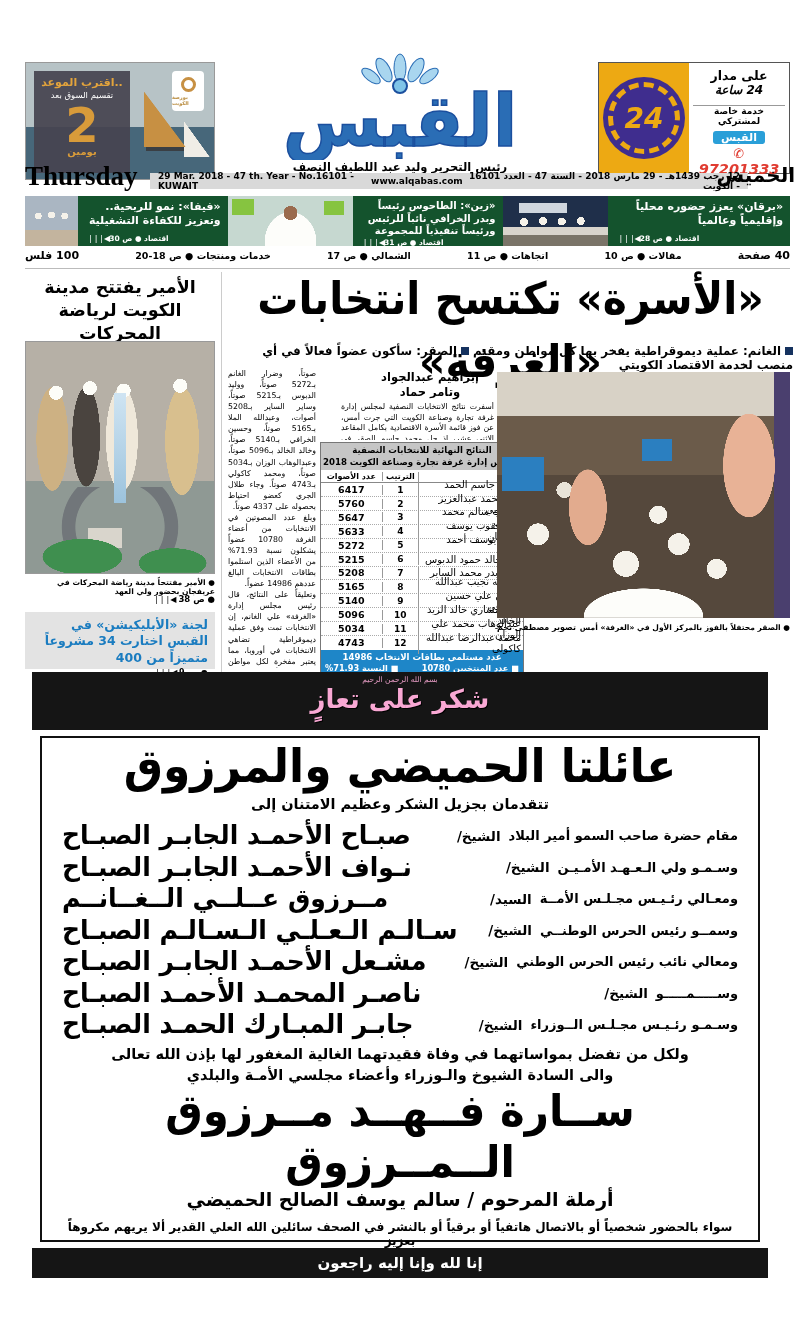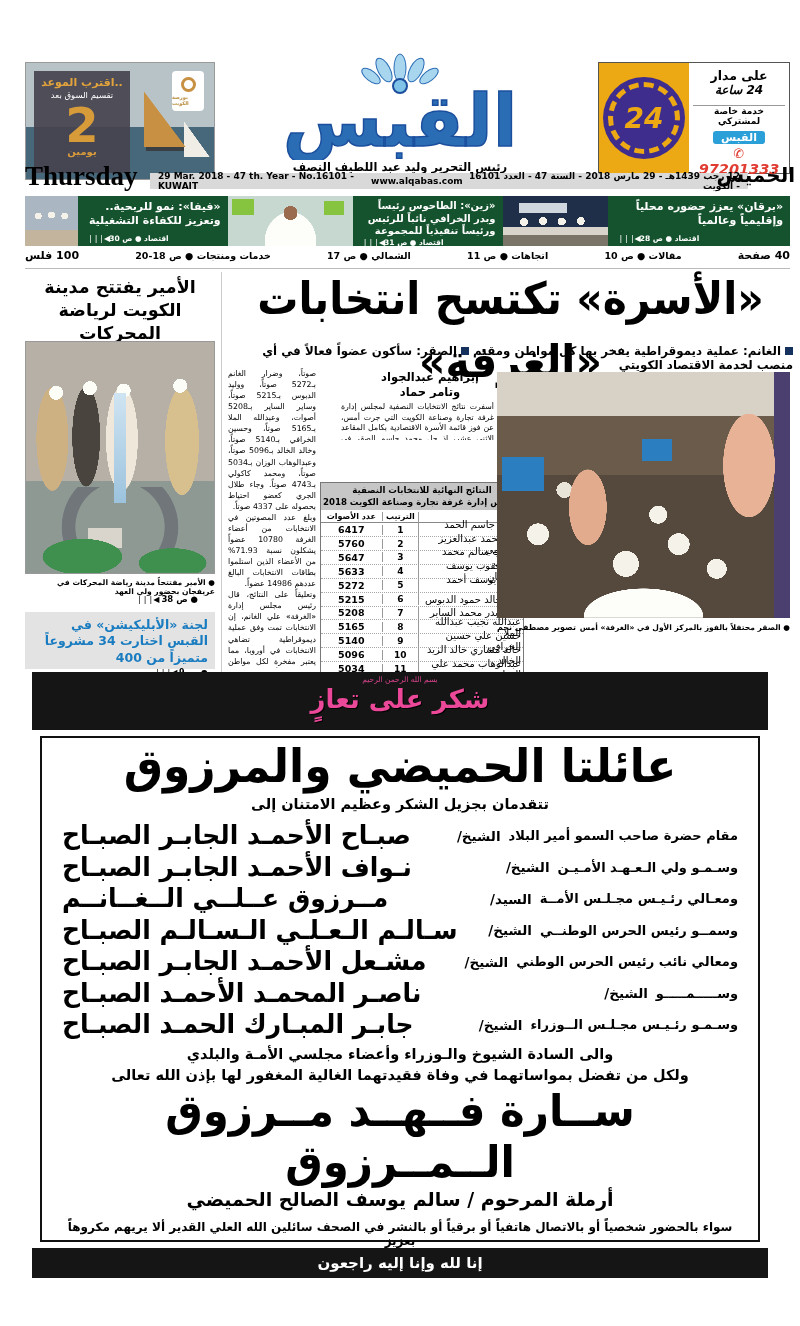--- a/index.html
+++ b/index.html
@@ -106,36 +106,36 @@
       radial-gradient(ellipse 17px 54px at 83% 43%, #d8bf8e 99%, rgba(0,0,0,0)),
       radial-gradient(ellipse 40px 18px at 30% 82%, #3f8f4f 99%, rgba(0,0,0,0)),
       radial-gradient(ellipse 34px 15px at 78% 88%, #3f8f4f 99%, rgba(0,0,0,0)),
       radial-gradient(circle, rgba(0,0,0,0) 52%, #71767a 53% 68%, rgba(0,0,0,0) 69%),
       linear-gradient(#d9d5cc,#d9d5cc),
       linear-gradient(180deg,#b6b0a6 0 60%, #8f9994 60% 100%);
     background-repeat:no-repeat;
     background-position: 50% 42%, 0 0,0 0,0 0,0 0, 0 0,0 0,0 0,0 0, 0 100%, 100% 100%, 50% 96%, 40% 88%, 0 0;
     background-size: 12px 110px, 100% 100%,100% 100%,100% 100%,100% 100%, 100% 100%,100% 100%,100% 100%,100% 100%, 100% 40%, 100% 35%, 150px 80px, 34px 20px, 100% 100%; }
   .sb-cap { position:absolute; left:25px; top:578px; width:190px; font-size:7.6px; font-weight:bold; direction:rtl; text-align:right; }
-  .sb-ref { position:absolute; left:8px; top:594px; width:190px; direction:rtl; font-size:8.5px; font-weight:900; cursor:pointer; }
+  .sb-ref { position:absolute; left:25px; top:594px; width:190px; direction:rtl; font-size:8.5px; font-weight:900; cursor:pointer; }
   .appbox { position:absolute; left:25px; top:612px; width:190px; height:57px; background:#e3e3e3; padding:5px 7px 3px; direction:rtl; cursor:pointer; }
   .appbox-text { color:#1a7cc0; font-size:12.5px; line-height:1.3; font-weight:900; text-align:right; }
   .appbox-ref { font-size:8px; font-weight:900; margin-top:2px; }
   .vline { position:absolute; left:221px; top:272px; width:1px; height:408px; background:#ccc; }
 
   
   .headline { position:absolute; left:228px; top:272px; width:565px; font-size:41px; font-weight:900; text-align:center; direction:rtl; line-height:1.45; transform:scaleY(1.08); }
   .subhead { position:absolute; left:228px; top:344px; width:565px; direction:rtl; text-align:right; font-size:11.8px; font-weight:900; }
   .sq { display:inline-block; width:8px; height:8px; background:#15325f; margin-left:4px; }
   .band { position:absolute; left:228px; top:368px; width:266px; height:316px; }
   .col-a { position:absolute; left:0; top:0; width:88px; height:300px; overflow:hidden; font-size:7.8px; line-height:1.42; direction:rtl; text-align:justify; white-space:pre-line; }
   .col-a-ref { position:absolute; left:0; bottom:0; width:88px; background:#fff; direction:rtl; font-size:8px; font-weight:900; padding-top:2px; cursor:pointer; }
   .byline { position:absolute; right:0; top:2px; width:128px; font-size:11.5px; line-height:1.3; font-weight:900; text-align:center; direction:rtl; white-space:pre-line; }
   .lead { position:absolute; right:0; top:34px; width:153px; height:38px; overflow:hidden; font-size:7.8px; line-height:1.35; direction:rtl; text-align:justify; }
-  .rtable { position:absolute; left:92px; top:74px; width:204px; border:1px solid #777; direction:rtl;margin-top:40px; }
+  .rtable { position:absolute; left:92px; top:74px; width:204px; border:1px solid #777; direction:rtl; }
   .rt-title { background:#c6c6c6; font-size:8.6px; font-weight:900; text-align:center; line-height:1.35; padding:2px 1px; }
   .rt-head { display:flex; font-size:8px; font-weight:900; border-bottom:1px solid #888; height:13px; align-items:center; }
   .rt-head > div, .trow > div { border-left:1px solid #999; padding:0 2px; }
   .rt-head > div:last-child, .trow > div:last-child { border-left:none; }
   .tc-name { width:52%; }
   .tc-rank { width:18%; text-align:center; }
   .tc-votes { width:30%; text-align:center; }
   .trow { display:flex; align-items:center; height:13.9px; border-bottom:1px dotted #aaa; }
   .trow:last-child { border-bottom:none; }
   .trow .tc-name { font-size:10px; }
@@ -161,21 +161,21 @@
       linear-gradient(#4a3f6e,#4a3f6e),
       linear-gradient(180deg,#d8d2c6 0 18%, #6b5b4a 18% 42%, #55483c 42% 100%);
     background-repeat:no-repeat;
     background-position: 0 0,0 0,0 0,0 0,0 0,0 0,0 0,0 0,0 100%, 2% 40%, 55% 30%, 100% 0, 0 0;
     background-size: 100% 100%,100% 100%,100% 100%,100% 100%,100% 100%,100% 100%,100% 100%,100% 100%,100% 30%, 42px 34px, 30px 22px, 16px 100%, 100% 100%; }
   .pcaps { position:absolute; left:497px; top:623px; width:293px; display:flex; direction:rtl; justify-content:space-between; font-size:7.6px; }
   .pc-r { font-weight:bold; }
   .pc-l { font-weight:900; font-size:8px; }
 
   
-  .obanner { position:absolute; left:32px; top:672px; width:736px; height:58px; background:#151515; color:#ec4899; text-align:center; }
+  .obanner { position:absolute; left:32px; top:672px; width:736px; height:58px; background:#151515; color:#f9a8d4; text-align:center; }
   .bismillah { font-size:7.5px; padding-top:3px; opacity:.9; }
   .banner-title { font-size:26px; font-weight:900; letter-spacing:3px; text-shadow:1px 1px 0 #000; }
   .obox { position:absolute; left:40px; top:736px; width:720px; height:506px; border:2px solid #111; padding:2px 20px; }
   .families { font-size:44px; font-weight:900; text-align:center; direction:rtl; transform:scaleY(1.05); }
   .intro { font-size:14.5px; font-weight:900; text-align:center; direction:rtl; margin-top:5px; letter-spacing:1px; }
   .names { margin-top:8px; direction:rtl; }
   .nrow { display:flex; direction:rtl; align-items:center; height:31.5px; }
   .ntitle { font-size:13px; font-weight:900; white-space:nowrap; }
   .nhon { font-size:13.5px; font-weight:900; margin:0 8px 0 12px; white-space:nowrap; }
   .nname { font-size:25px; font-weight:900; flex:1; text-align:left; white-space:nowrap; transform:scaleY(1.05); }
@@ -419,21 +419,21 @@
           <div class="ntitle">وســـــمـــــو</div>
           <div class="nhon">الشيخ/</div>
           <div class="nname">ناصـر المحمـد الأحمـد الصبـاح</div>
         </div>
         <div class="nrow">
           <div class="ntitle">وسـمـو رئـيـس مجـلـس الــوزراء</div>
           <div class="nhon">الشيخ/</div>
           <div class="nname">جابـر المبـارك الحمـد الصبـاح</div>
         </div>
       </div>
+    <div class="oline">ولكل من تفضل بمواساتهما في وفاة فقيدتهما الغالية المغفور لها بإذن الله تعالى</div>
     <div class="oline">والى السادة الشيوخ والـوزراء وأعضاء مجلسي الأمـة والبلدي</div>
-    <div class="oline">ولكل من تفضل بمواساتهما في وفاة فقيدتهما الغالية المغفور لها بإذن الله تعالى</div>
     <div class="deceased">ســارة فــهــد مــرزوق الــمــرزوق</div>
     <div class="relation">أرملة المرحوم / سالم يوسف الصالح الحميضي</div>
     <div class="contact">سواء بالحضور شخصياً أو بالاتصال هاتفياً أو برقياً أو بالنشر في الصحف سائلين الله العلي القدير ألا يريهم مكروهاً بعزيز</div>
   </div>
   <div class="obar">إنا لله وإنا إليه راجعون</div>
 
 </div>
 
 </body></html>

